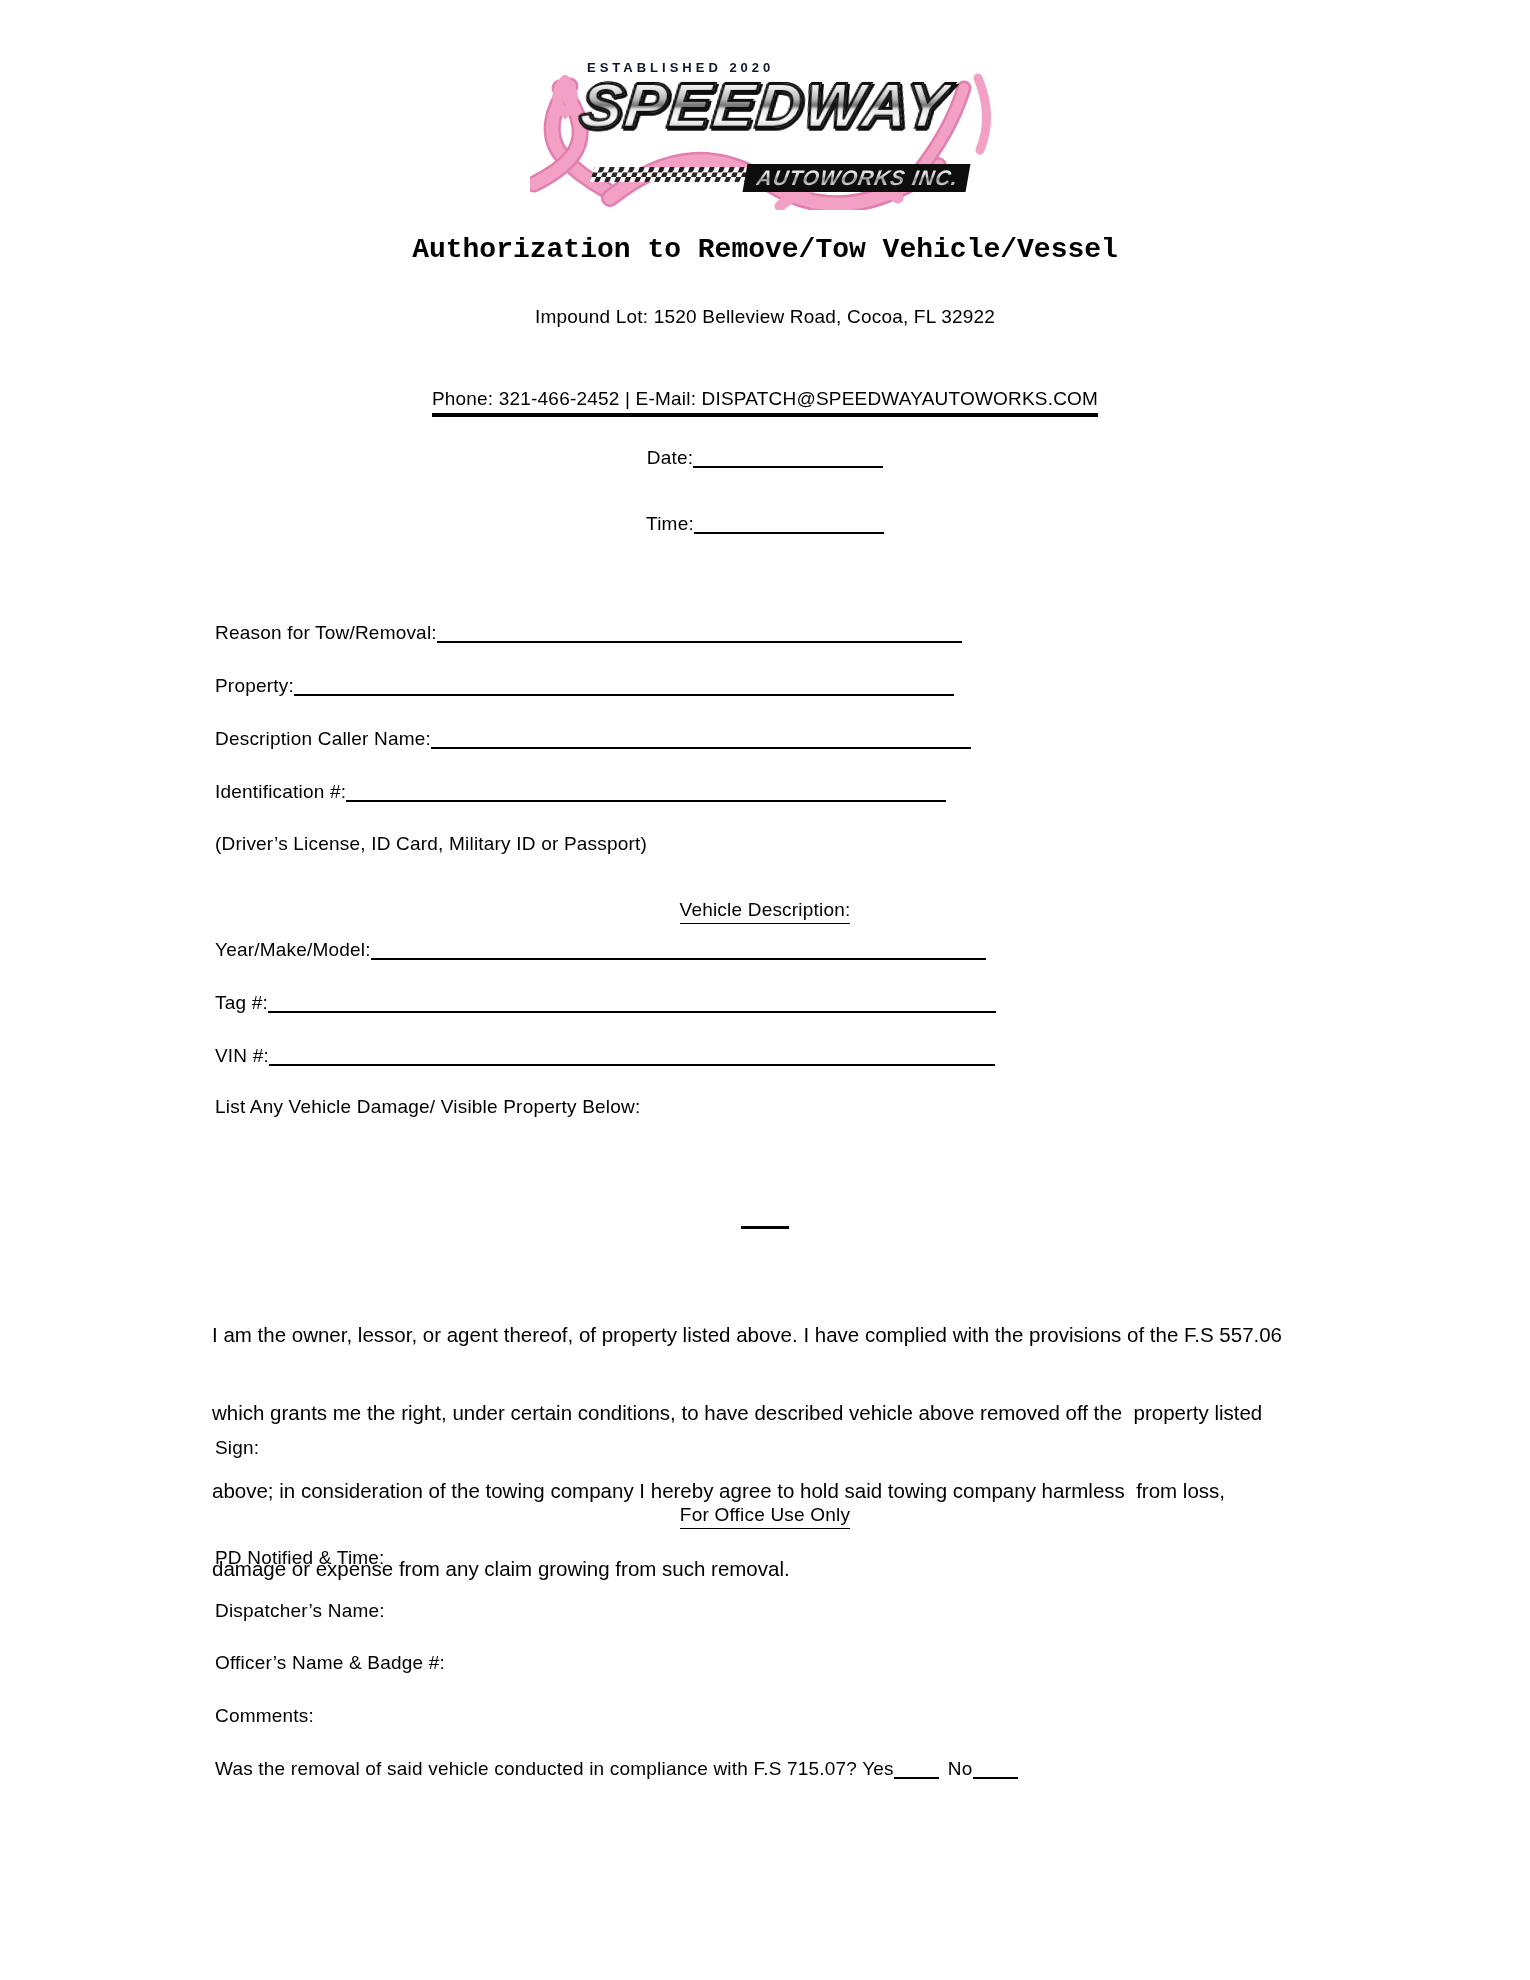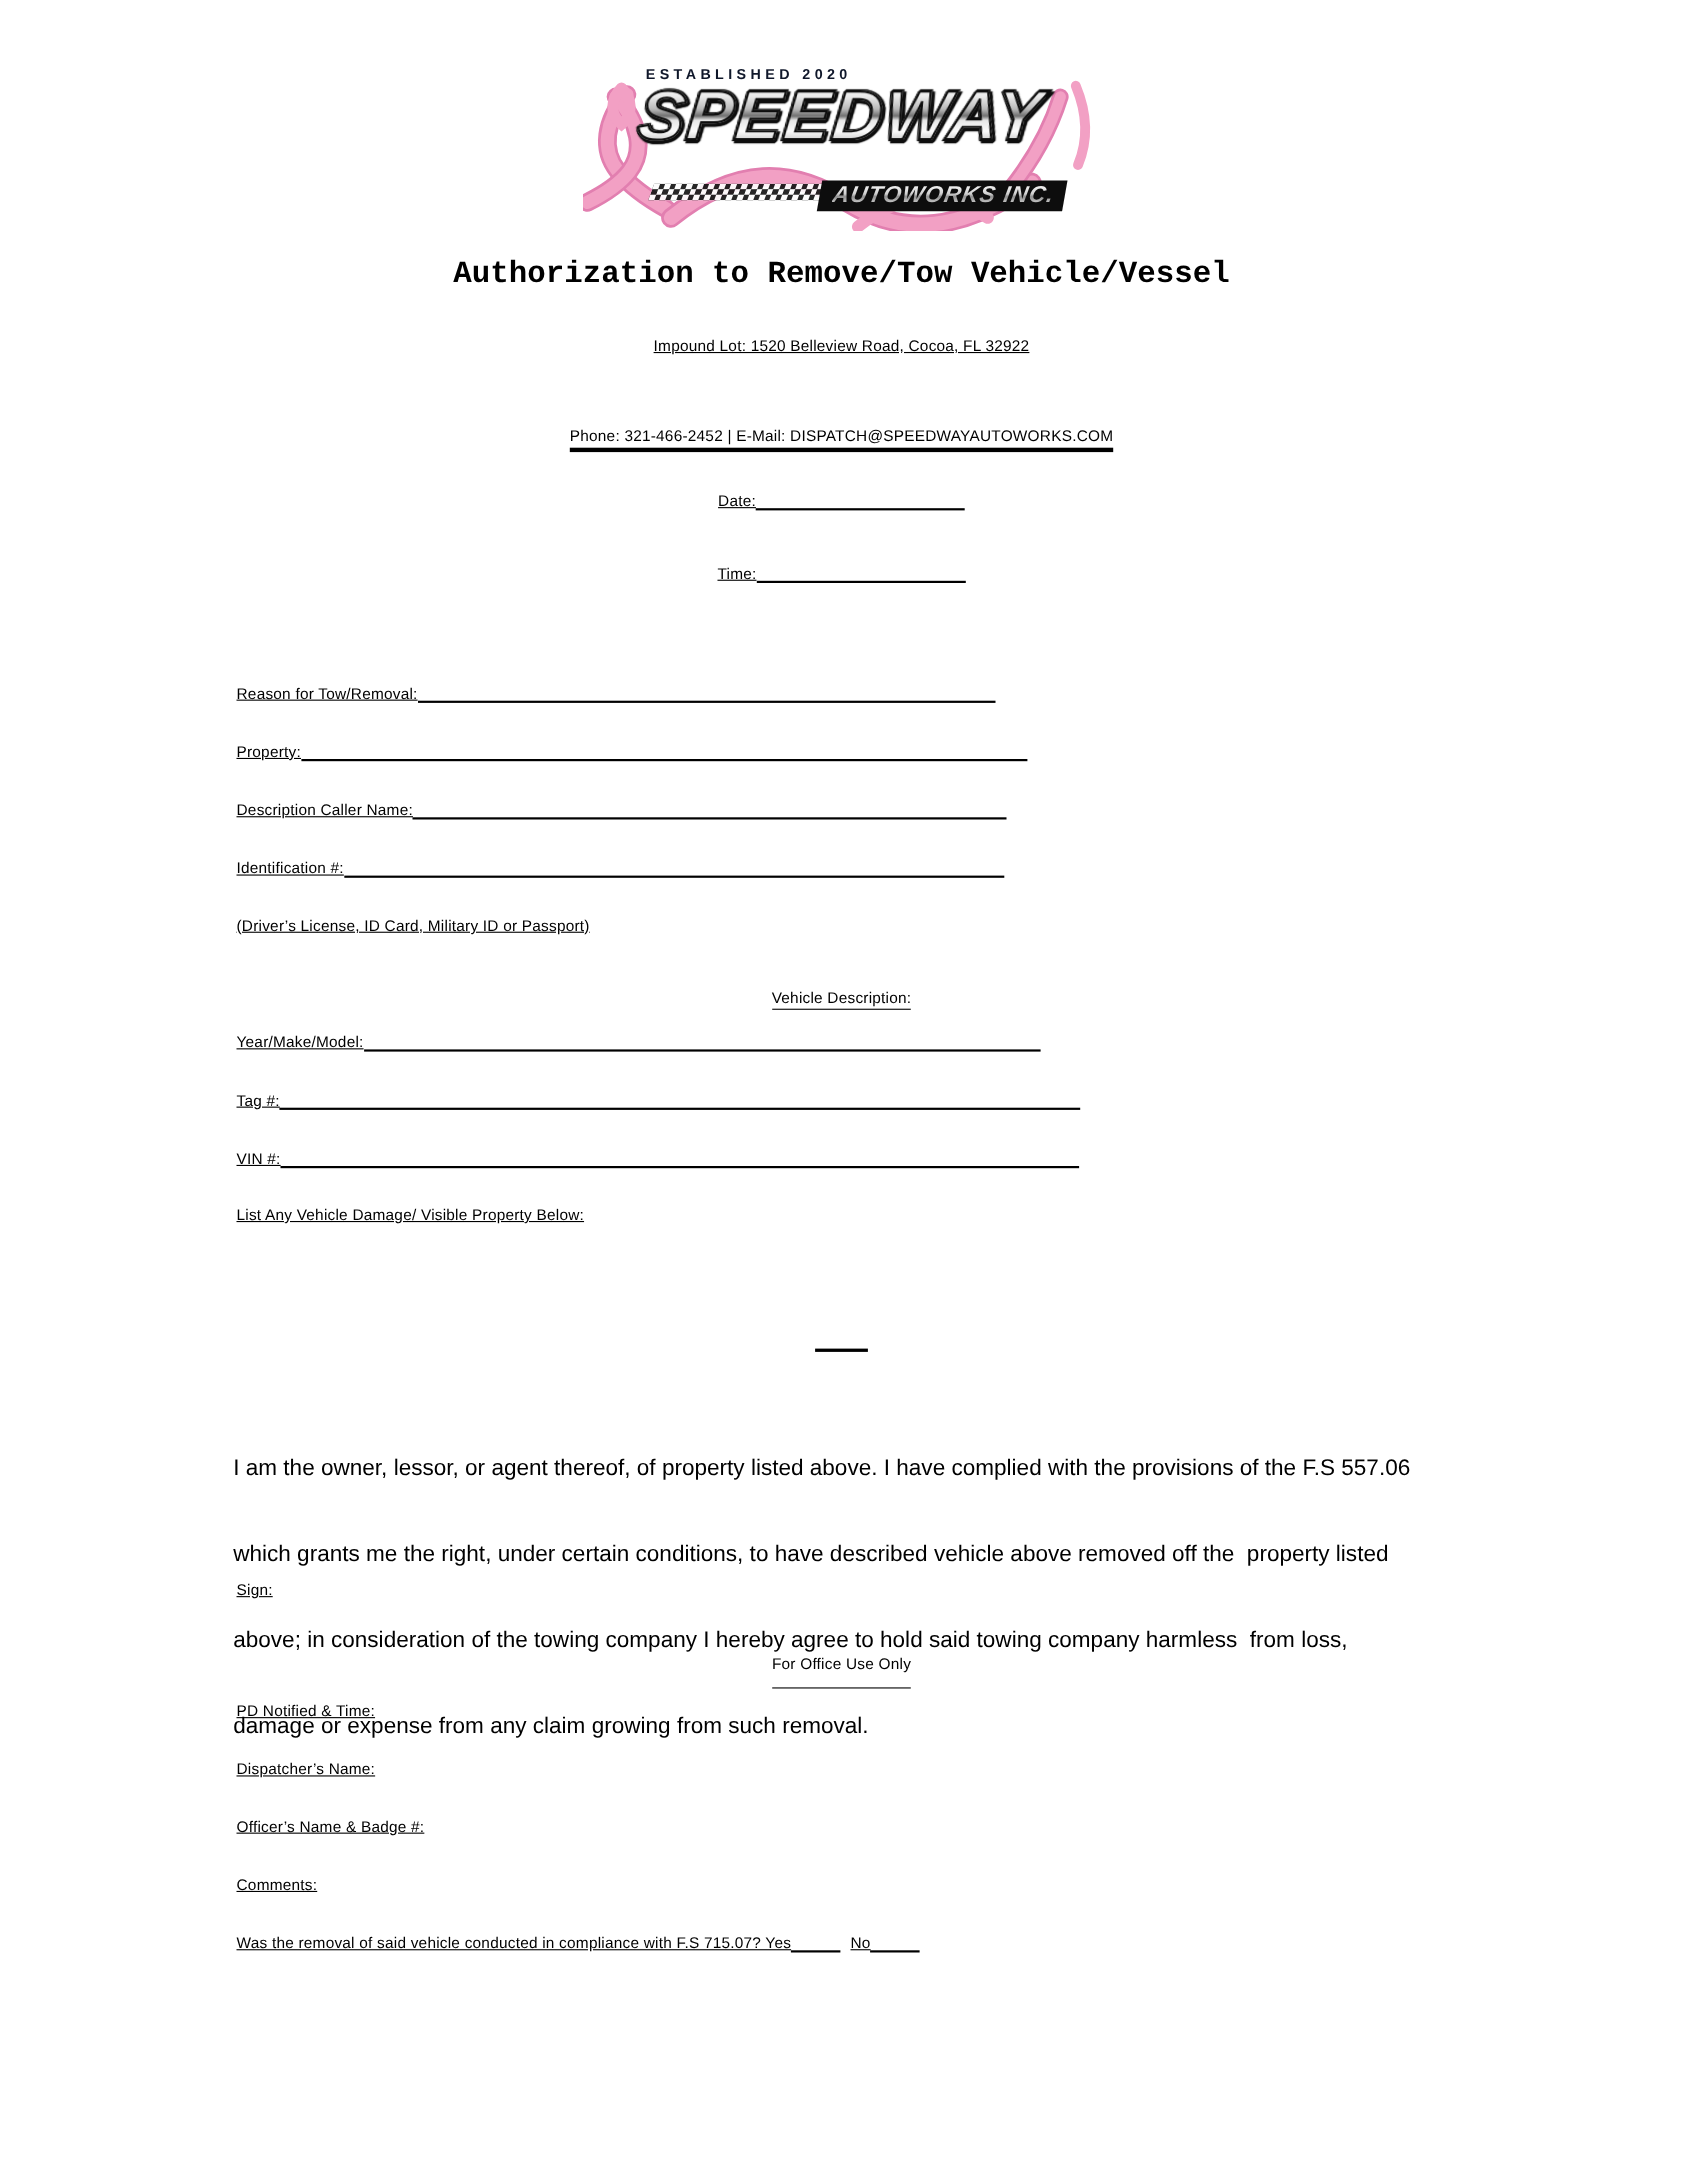--- a/index.html
+++ b/index.html
@@ -6,21 +6,21 @@
   html,body { background:#ffffff; }
   body { font-family:"Liberation Sans", sans-serif; color:#000; }
   .page {
     position:relative;
     width:1530px; height:1980px;
     margin:0 auto; background:#fff; overflow:hidden;
   }
   .abs { position:absolute; white-space:nowrap; }
   .left { left:215px; }
   .ctr { left:0; right:0; text-align:center; }
-  .body-txt { font-size:14px; letter-spacing:0.2px;text-decoration:underline; }
+  .body-txt { font-size:19px; letter-spacing:0.2px; }
 
   
   .logo { position:absolute; top:58px; left:50%; transform:translateX(-50%); width:470px; height:152px; }
   .logo svg.ribbons { position:absolute; inset:0; width:100%; height:100%; }
   .established {
     position:absolute; top:2px; left:57px;
     font-size:13px; font-weight:bold; letter-spacing:4px; color:#0f172a;
     text-shadow:0 0 1px #fff;
   }
   .speedway {
@@ -155,21 +155,21 @@
   <div class="abs r-para">
     <div>I am the owner, lessor, or agent thereof, of property listed above. I have complied with the provisions of the F.S 557.06</div>
     <div>which grants me the right, under certain conditions, to have described vehicle above removed off the  property listed</div>
     <div>above; in consideration of the towing company I hereby agree to hold said towing company harmless  from loss,</div>
     <div>damage or expense from any claim growing from such removal.</div>
   </div>
 
   <div class="abs left r-sign body-txt">Sign:</div>
 
   <div class="abs ctr r-office body-txt">
-    <span class="ul-wrap" style="border-bottom-width:1.5px; padding-bottom:14px;">For Office Use Only</span>
+    <span class="ul-wrap" style="border-bottom-width:1.5px; padding-bottom:2px;">For Office Use Only</span>
   </div>
   <div class="abs left r-pd body-txt">PD Notified &amp; Time:</div>
   <div class="abs left r-dispatcher body-txt">Dispatcher’s Name:</div>
   <div class="abs left r-officer body-txt">Officer’s Name &amp; Badge #:</div>
   <div class="abs left r-comments body-txt">Comments:</div>
 
   <div class="abs left r-compliance body-txt">
     <span>Was the removal of said vehicle conducted in compliance with F.S 715.07? Yes</span><span class="bl bl-yn"></span><span class="gap-no">No</span><span class="bl bl-yn"></span>
   </div>
 

